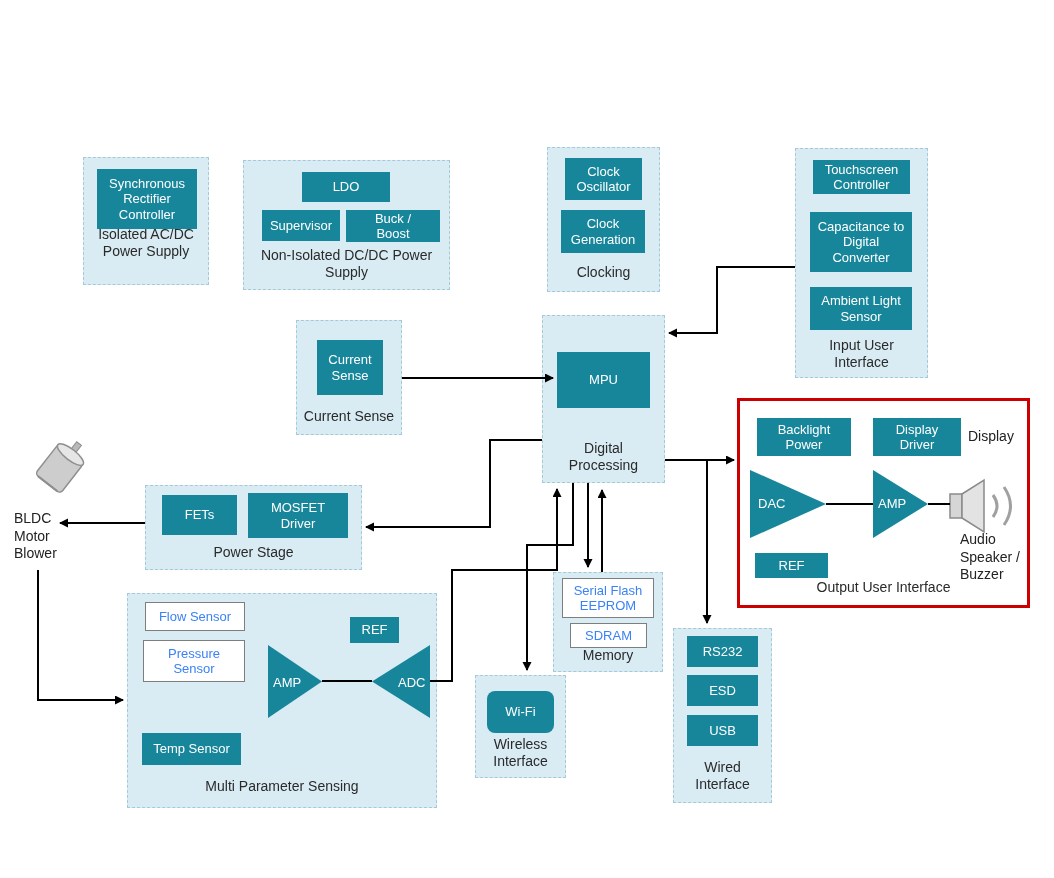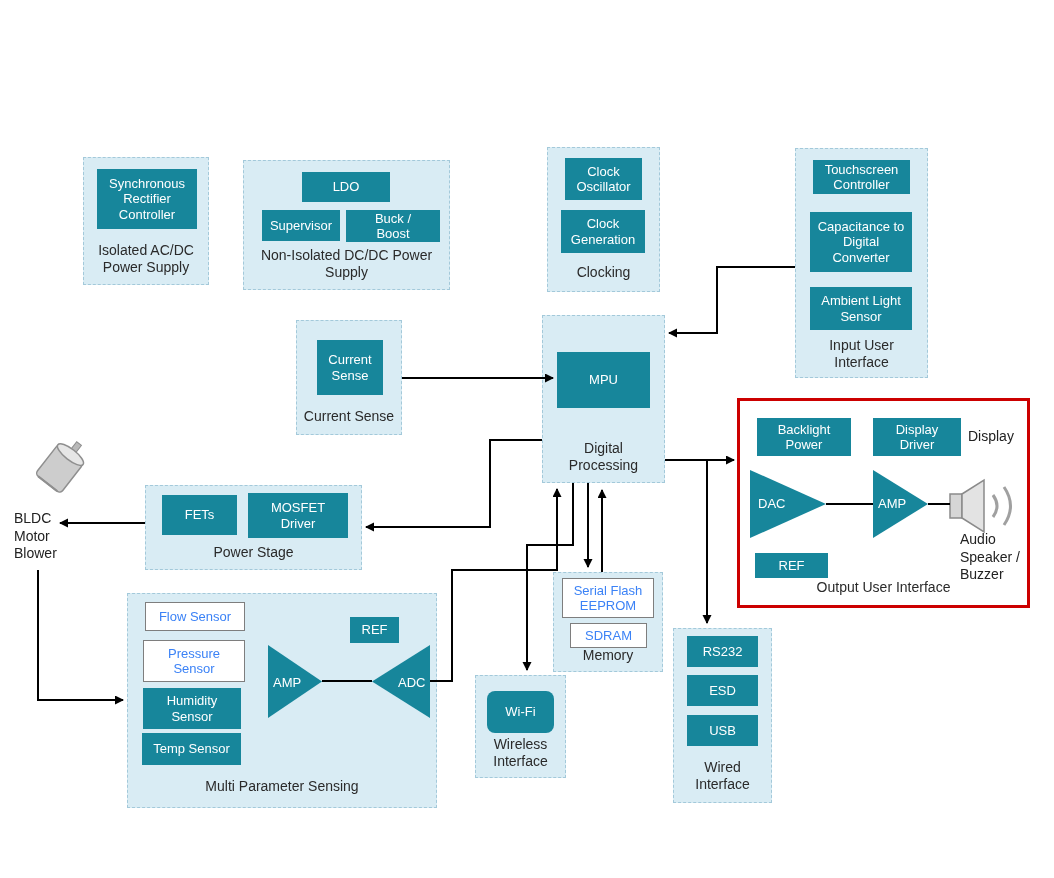--- a/index.html
+++ b/index.html
@@ -26,21 +26,21 @@
   svg.overlay { position:absolute; left:0; top:0; pointer-events:none; }
   .wire { fill:none; stroke:#000; stroke-width:2; }
   .icon { position:absolute; }
 </style>
 </head>
 <body>
 
 <div id="canvas">
 
   <div class="group" style="left:83px;top:157px;width:126px;height:128px;">
-    <div class="group-label" style="bottom:8px;padding:0 2px;">Isolated AC/DC Power Supply</div>
+    <div class="group-label" style="bottom:24px;padding:0 2px;">Isolated AC/DC Power Supply</div>
   </div>
 
   <div class="group" style="left:243px;top:160px;width:207px;height:130px;">
     <div class="group-label" style="bottom:8px;padding:0 12px;margin-top:41px;">Non-Isolated DC/DC Power Supply</div>
   </div>
 
   <div class="group" style="left:547px;top:147px;width:113px;height:145px;">
     <div class="group-label" style="bottom:10px;">Clocking</div>
   </div>
 
@@ -95,21 +95,20 @@
 
   <div class="block" style="left:317px;top:340px;width:66px;height:55px;">Current Sense</div>
 
   <div class="block" style="left:557px;top:352px;width:93px;height:56px;">MPU</div>
 
   <div class="block" style="left:162px;top:495px;width:75px;height:40px;">FETs</div>
   <div class="block" style="left:248px;top:493px;width:100px;height:45px;padding:14px 16px;">MOSFET Driver</div>
 
   <div class="block white" style="left:145px;top:602px;width:100px;height:29px;">Flow Sensor</div>
   <div class="block white" style="left:143px;top:640px;width:102px;height:42px;padding:2px 18px;">Pressure Sensor</div>
-  <div class="block" style="left:143px;top:688px;width:98px;height:41px;padding:2px 16px;">Humidity Sensor</div>
   <div class="block" style="left:142px;top:733px;width:99px;height:32px;">Temp Sensor</div>
   <div class="block" style="left:350px;top:617px;width:49px;height:26px;">REF</div>
 
   <div class="tri" style="left:268px;top:645px;width:54px;height:73px;">
     <svg width="54" height="73">
         <polygon points="0,0 54,36.5 0,73"></polygon>
       </svg>
     <span class="tri-label" style="left:5px;top:30px;">AMP</span>
   </div>
   <div class="tri" style="left:372px;top:645px;width:58px;height:73px;">

